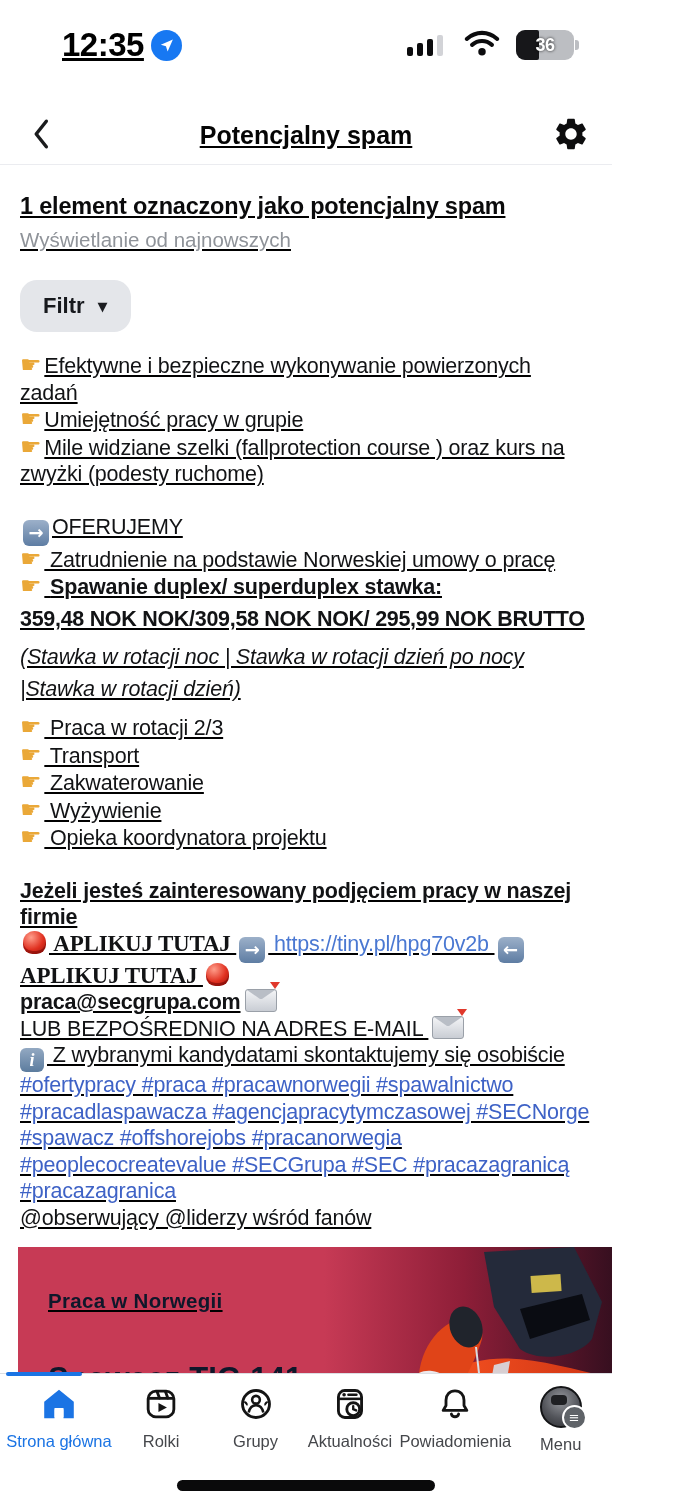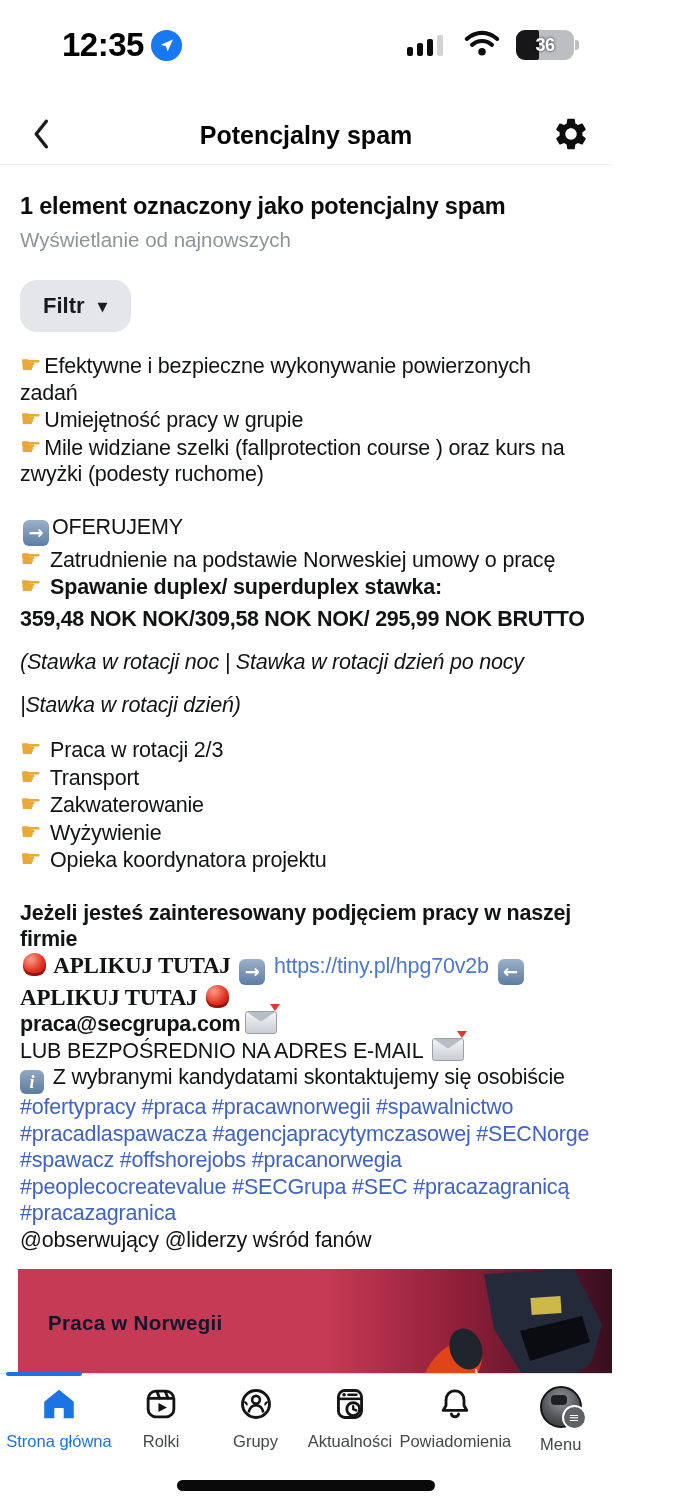--- a/index.html
+++ b/index.html
@@ -1,17 +1,17 @@
 <!DOCTYPE html>
 <html><head>
 <meta charset="utf-8">
 <style>
   html,body{margin:0;padding:0;}
   body{font-family:"Liberation Sans",sans-serif;background:#fff;}
-  .screen{position:relative;width:612px;height:1500px;background:#fff;overflow:hidden;}
+  .screen{position:relative;width:612px;height:1500px;background:#fff;overflow:hidden;text-decoration:underline;}
 
   
   .status-bar{display:flex;align-items:center;justify-content:space-between;padding:26px 38px 0 62px;}
   .status-left{display:flex;align-items:center;gap:7px;}
   .time{font-size:33px;font-weight:700;color:#000;letter-spacing:-.5px;}
   .nav-dot{width:31px;height:31px;border-radius:50%;background:#1778f2;display:flex;align-items:center;justify-content:center;}
   .status-right{display:flex;align-items:center;gap:15px;}
   .battery{position:relative;width:58px;height:30px;border-radius:9px;background:#bcbec2;}
   .battery-fill{position:absolute;left:0;top:0;bottom:0;width:40%;background:#17171a;border-radius:9px 2px 2px 9px;}
   .battery-num{position:absolute;inset:0;display:flex;align-items:center;justify-content:center;color:#fff;font-size:18px;font-weight:700;letter-spacing:-.5px;text-shadow:0 0 3px rgba(0,0,0,.85);}
@@ -30,21 +30,21 @@
 
   
   .filter-pill{margin:28px 0 0 20px;display:inline-flex;align-items:center;gap:13px;padding:13px 23px;border:none;border-radius:17px;background:#e4e6ea;font-family:inherit;font-size:22px;font-weight:600;color:#17191d;cursor:pointer;}
   .caret{font-family:"DejaVu Sans",sans-serif;font-size:13px;color:#1b1d21;}
 
   
   .post{padding:20px 20px 0;font-size:21.5px;line-height:26.5px;color:#121315;letter-spacing:-.2px;}
   .post-line{min-height:26px;}
   .post-line.gap{height:24px;}
   .post-line.nok{margin:5px 0;letter-spacing:-.3px;}
-  .post-line.italic-line{line-height:43px;margin:9px 0;}
+  .post-line.italic-line{line-height:32px;margin:9px 0;}
   .seg-bold{font-weight:700;}
   .seg-italic{font-style:italic;}
   .seg-serif-bold{font-family:"Liberation Serif",serif;font-weight:700;font-size:23px;}
   .seg-link{color:#4a78d2;cursor:pointer;}
   .seg-hashtag{color:#3e62c6;cursor:pointer;}
 
   
   .emoji{display:inline-block;text-align:center;}
   .emoji-point{font-family:"DejaVu Sans",sans-serif;color:#eaa838;font-size:24px;margin-right:3px;}
   .emoji-point::before{content:"\261B";}

